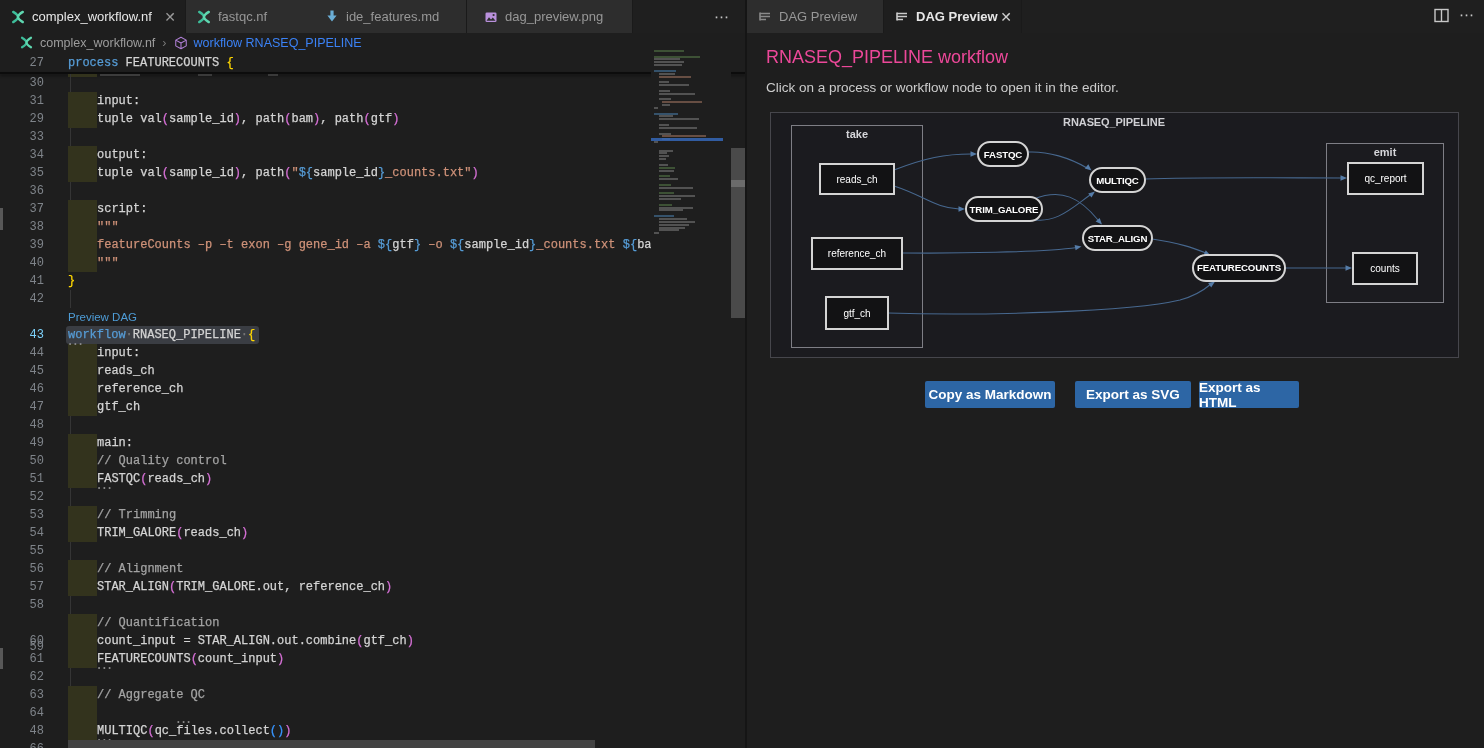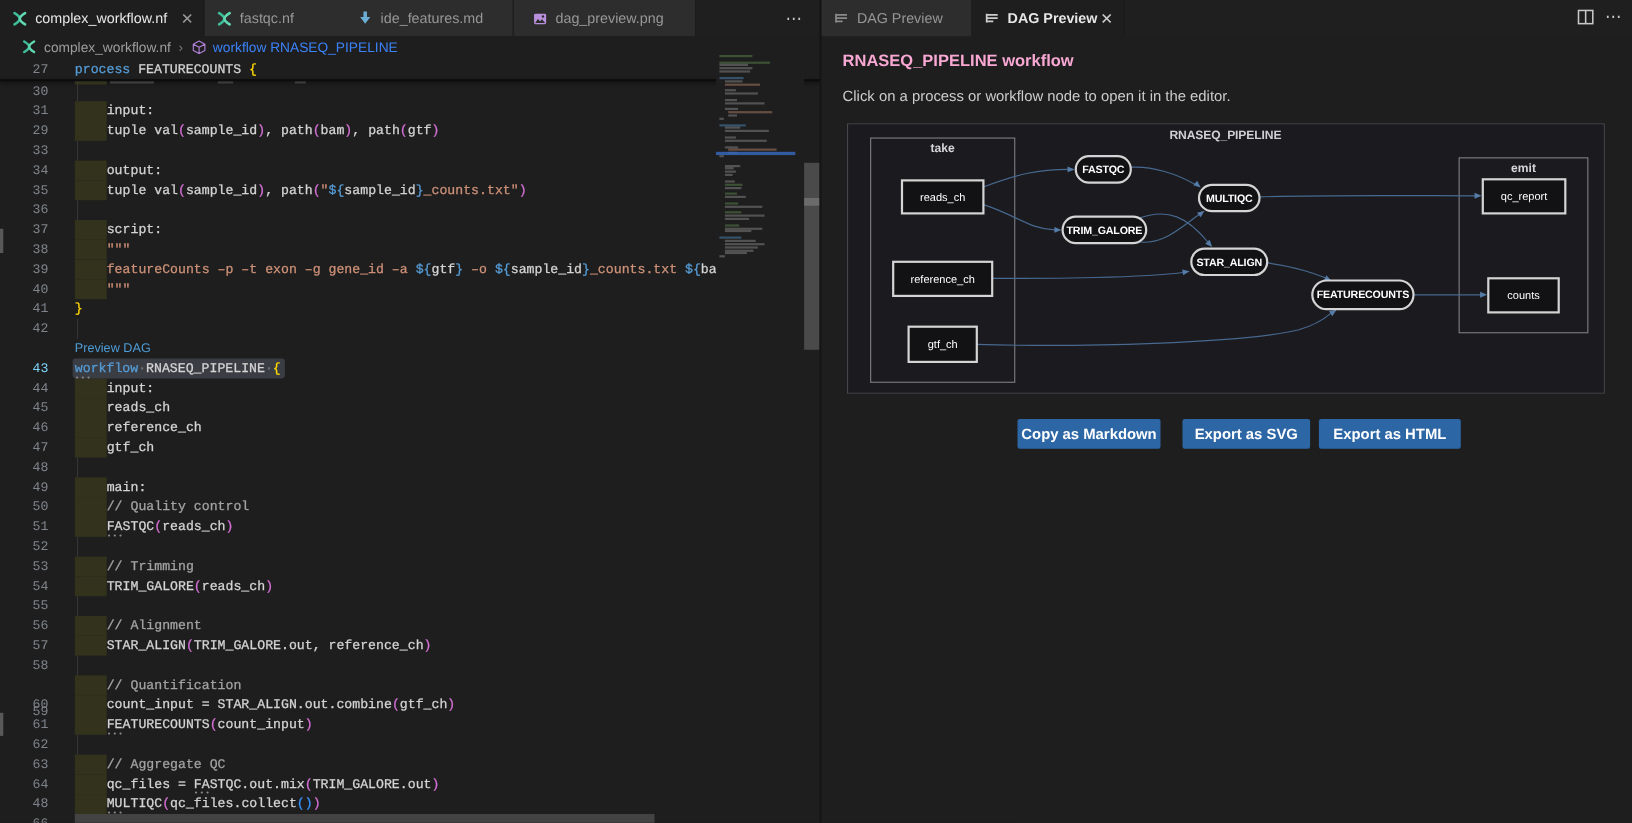--- a/index.html
+++ b/index.html
@@ -180,21 +180,20 @@
       <div class="ln" style="top:598px">61</div>
       <div class="blk" style="top:598px;height:18px"></div>
       <div class="cl" style="top:598px;left:97px"><span class="wt">FEATURECOUNTS</span><span class="p2">(</span><span class="wt">count_input</span><span class="p2">)</span></div>
       <div class="ln" style="top:616px">62</div>
       <div class="guide" style="top:616px;height:18px"></div>
       <div class="ln" style="top:634px">63</div>
       <div class="blk" style="top:634px;height:18px"></div>
       <div class="cl" style="top:634px;left:97px"><span class="c">// Aggregate QC</span></div>
       <div class="ln" style="top:652px">64</div>
       <div class="blk" style="top:652px;height:18px"></div>
-      <div class="cl" style="top:652px;left:97px"><span class="wt">qc_files = FASTQC.out.mix</span><span class="p2">(</span><span class="wt">TRIM_GALORE.out</span><span class="p2">)</span></div>
       <div class="ln" style="top:670px">48</div>
       <div class="blk" style="top:670px;height:18px"></div>
       <div class="cl" style="top:670px;left:97px"><span class="wt">MULTIQC</span><span class="p2">(</span><span class="wt">qc_files.collect</span><span class="p3">()</span><span class="p2">)</span></div>
       <div class="ln" style="top:688px">66</div>
       <div class="cl" style="top:256px;left:68px;font:11.5px 'Liberation Sans',sans-serif;color:#4e9cd6;line-height:18px;-webkit-text-stroke:0">Preview DAG</div>
       <div class="abs" style="left:66px;top:274px;width:193px;height:18px;background:#3a3d43;border-radius:3px"></div>
       <div class="ln" style="top:274px;color:#7dd3fc">43</div>
       <div class="cl" style="top:274px;left:68px"><span class="k">workflow</span><span style="color:#777">·</span><span class="wt">RNASEQ_PIPELINE</span><span style="color:#777">·</span><span class="p1">{</span></div>
       <div class="abs" style="left:68px;top:288px;width:14px;color:#8a8a8a;font:7px 'Liberation Mono',monospace;letter-spacing:1px">•••</div>
       <div class="abs" style="left:97px;top:432px;width:14px;height:3px;color:#8a8a8a;font:7px 'Liberation Mono',monospace;letter-spacing:1px">•••</div>
@@ -278,21 +277,21 @@
       </svg>
   <span style="font-weight:bold">DAG Preview</span>
       <span class="closex" style="color:#cfcfcf">✕</span>
 </div>
 <svg class="abs" style="left:1433px;top:7px;width:17px;height:17px" viewBox="0 0 17 17">
   <rect x="2" y="2.5" width="13" height="12" fill="none" stroke="#c8c8c8" stroke-width="1.4"></rect>
   <path d="M8.5 2.5 v12" stroke="#c8c8c8" stroke-width="1.4"></path>
     </svg>
 <div class="abs" style="left:1459px;top:6px;color:#c8c8c8;font-size:15px;letter-spacing:1px">⋯</div>
 
-<div class="abs" style="left:766px;top:47px;font-size:15px;font-weight:bold;color:#f9a8d4">RNASEQ_PIPELINE workflow</div>
+<div class="abs" style="left:766px;top:47px;font-size:18px;font-weight:normal;color:#ec4899">RNASEQ_PIPELINE workflow</div>
 <div class="abs" style="left:766px;top:80px;font-size:13.5px;color:#cccccc">Click on a process or workflow node to open it in the editor.</div>
 
 <svg id="dag" class="abs" style="left:770px;top:112px" width="689" height="246" viewBox="770 112 689 246" font-family="&quot;Liberation Sans&quot;,sans-serif">
   <rect x="770.5" y="112.5" width="688" height="245" fill="#1b1b1f" stroke="#46464c" stroke-width="1"></rect>
   <text x="1114" y="126" fill="#d0d0d4" font-size="11" font-weight="bold" letter-spacing="-0.1" text-anchor="middle">RNASEQ_PIPELINE</text>
 
   <rect x="791.5" y="125.5" width="131" height="222" fill="none" stroke="#7e7e85" stroke-width="1"></rect>
   <text x="857" y="138" fill="#d6d6da" font-size="11" font-weight="bold" text-anchor="middle">take</text>
   <rect x="1326.5" y="143.5" width="117" height="159" fill="none" stroke="#7e7e85" stroke-width="1"></rect>
   <text x="1385" y="156" fill="#d6d6da" font-size="11" font-weight="bold" text-anchor="middle">emit</text>
@@ -345,15 +344,15 @@
     <text x="1003" y="157.5">FASTQC</text>
     <text x="1117.5" y="183.5">MULTIQC</text>
     <text x="1004" y="212.5">TRIM_GALORE</text>
     <text x="1117.5" y="241.8">STAR_ALIGN</text>
     <text x="1239" y="271.3">FEATURECOUNTS</text>
   </g>
 </svg>
 
 <div class="btn" style="left:925px;width:130px">Copy as Markdown</div>
 <div class="btn" style="left:1075px;width:116px">Export as SVG</div>
-<div class="btn" style="left:1199px;width:129px">Export as HTML</div>
+<div class="btn" style="left:1199px;width:100px">Export as HTML</div>
 
 </div>
 
 </body></html>

